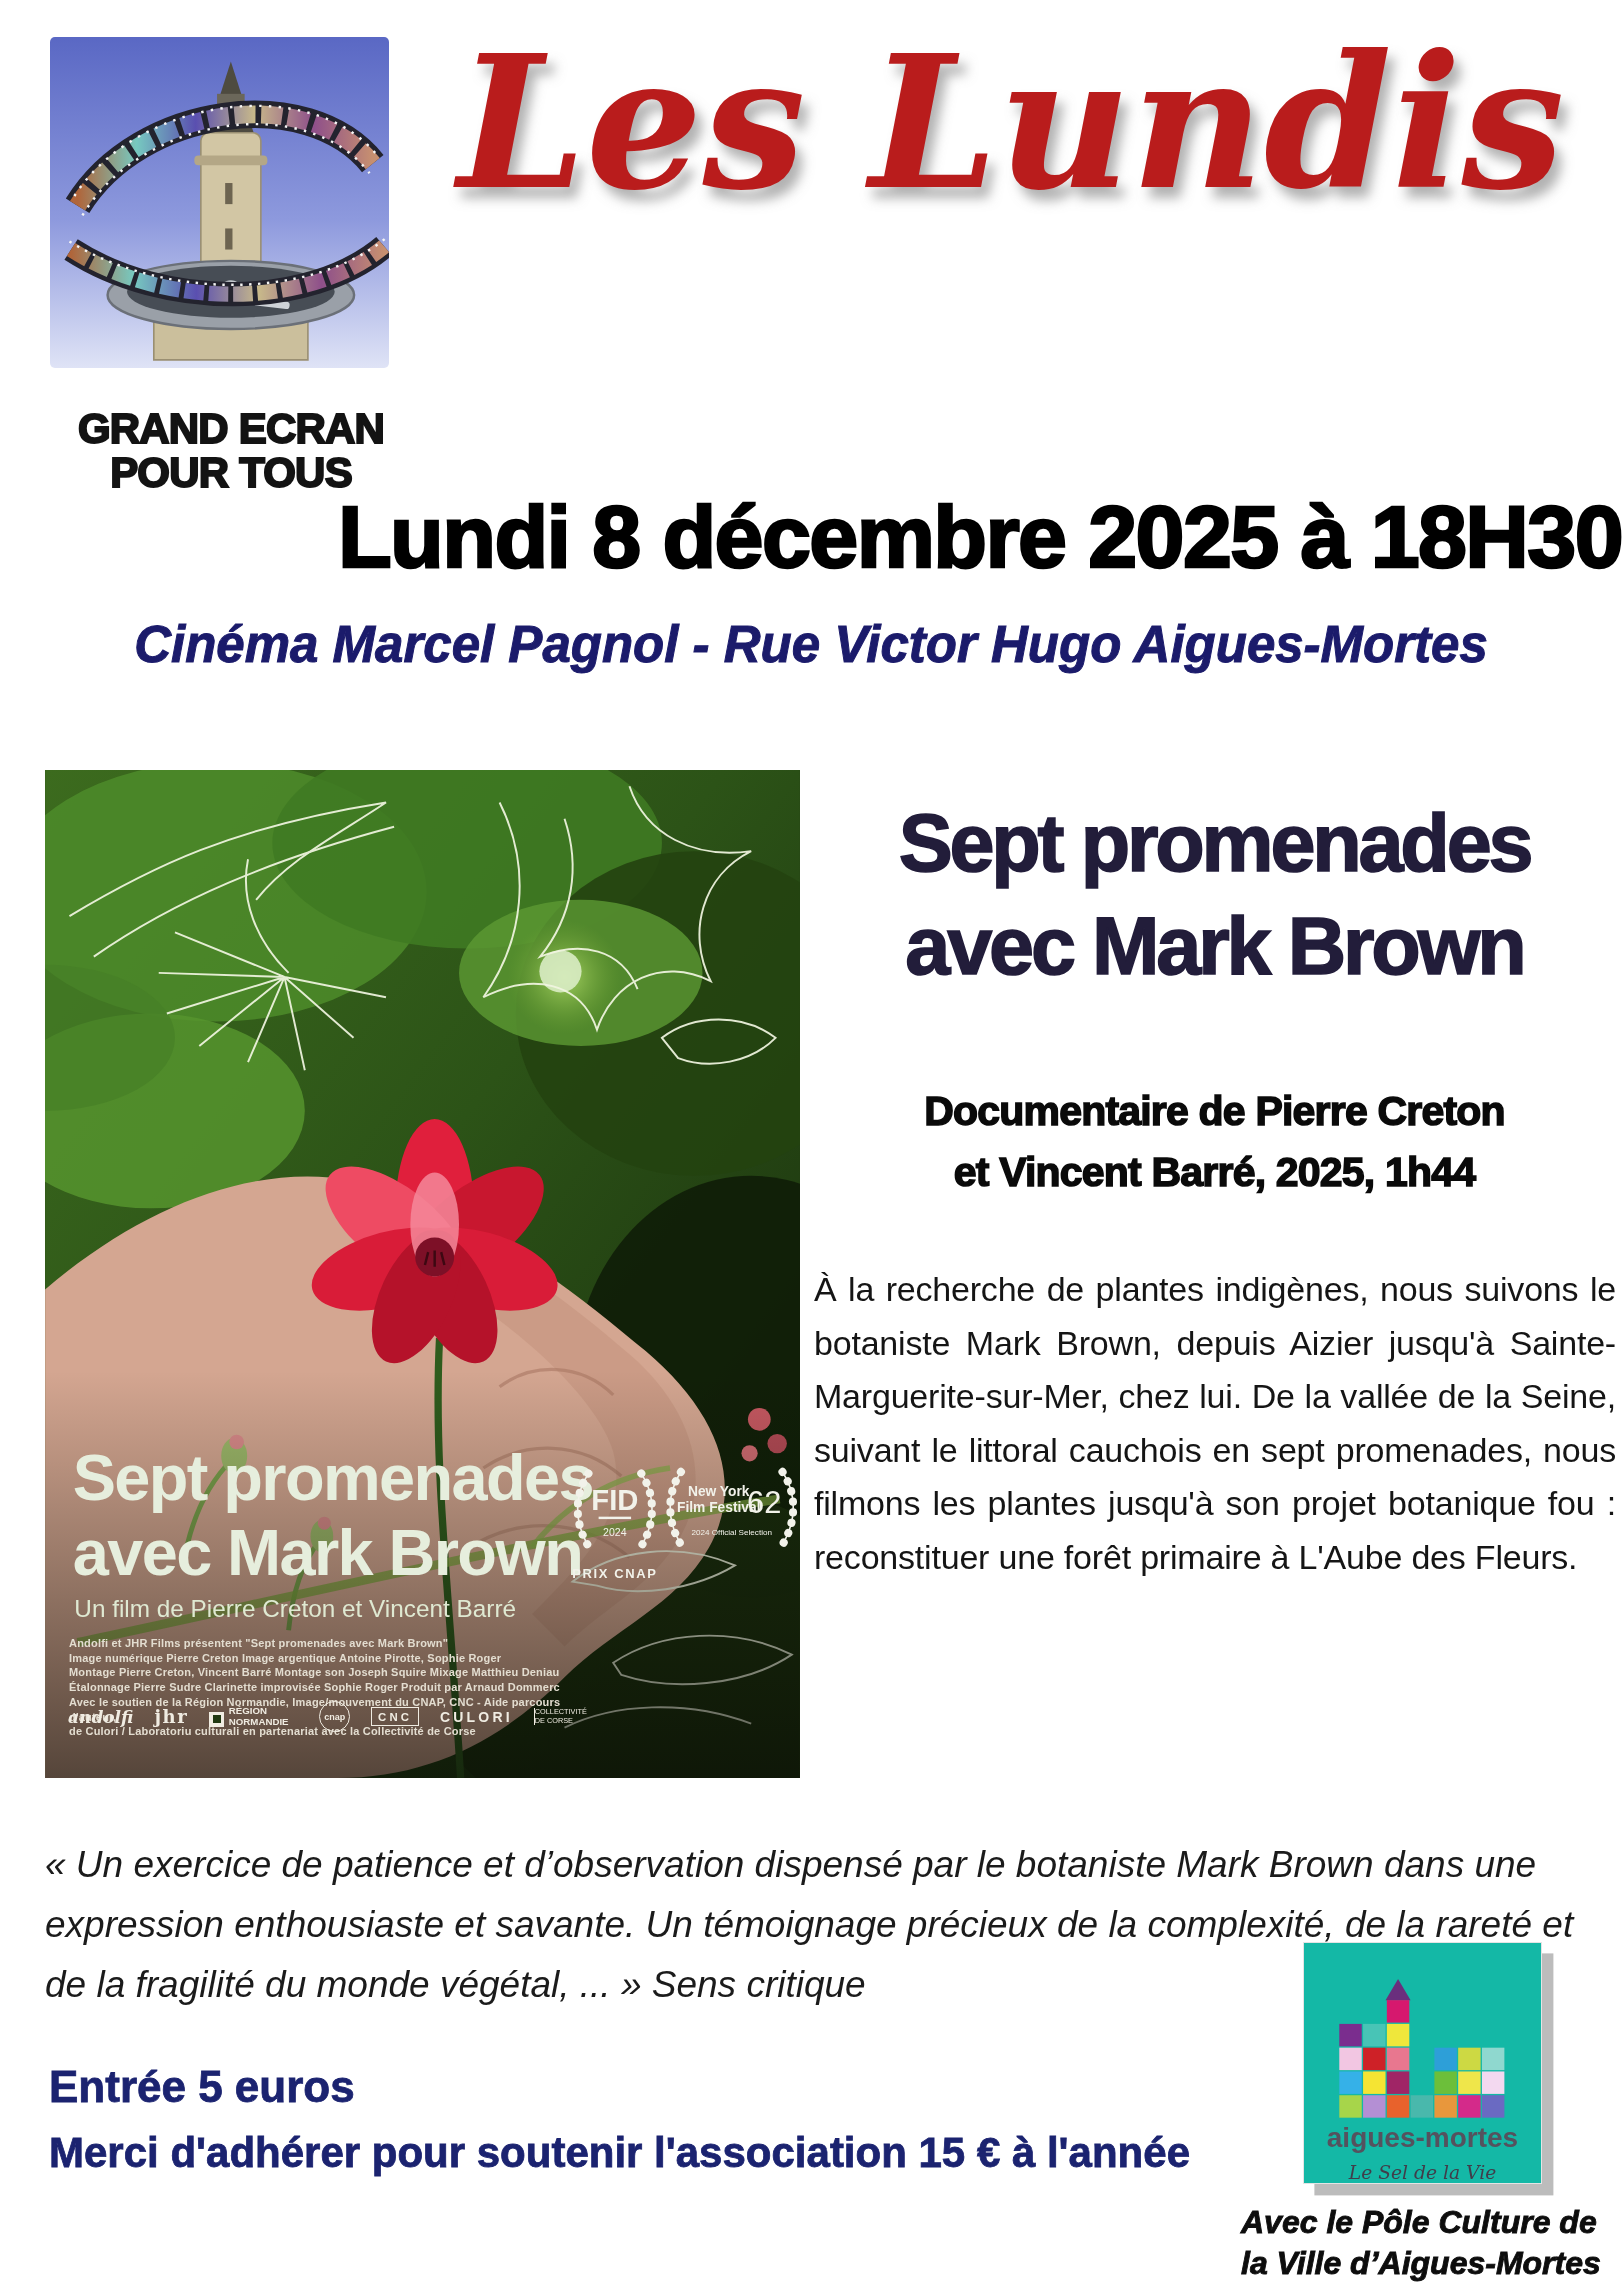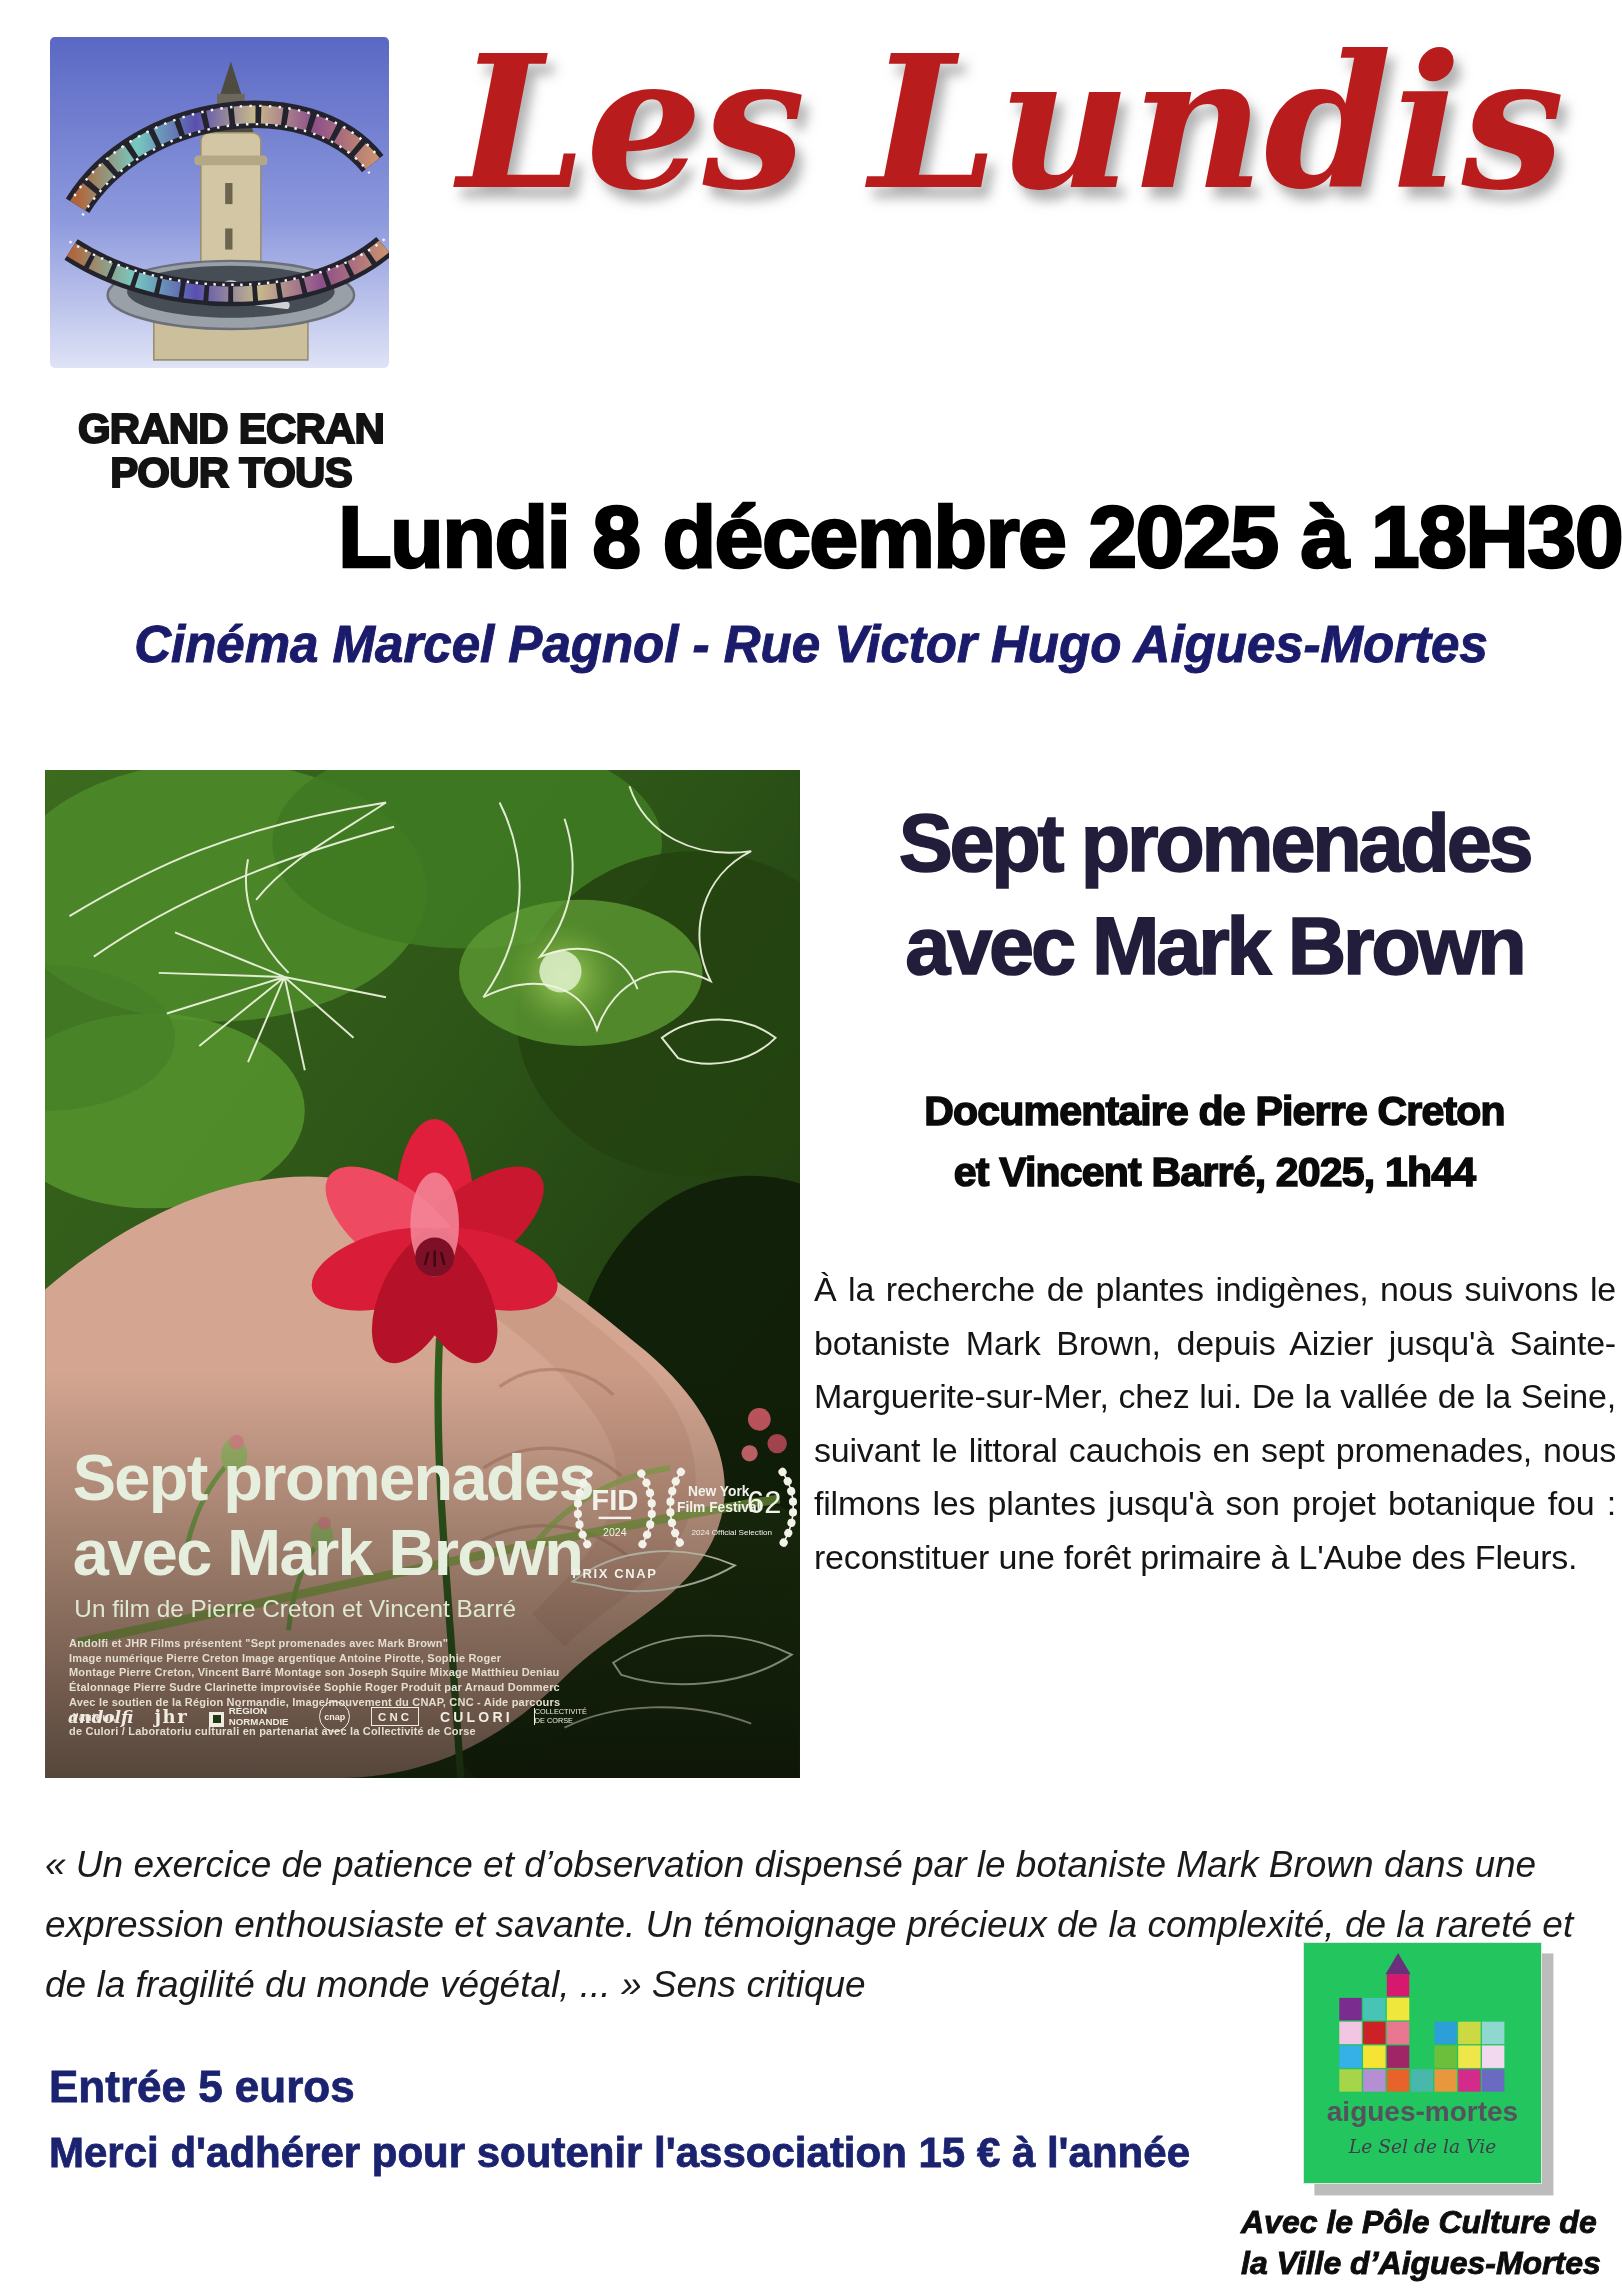--- a/index.html
+++ b/index.html
@@ -53,22 +53,22 @@
 
   
   .quote{position:absolute;left:45px;top:1835px;width:1539px;font-style:italic;
       font-size:37px;line-height:1.62;color:#1b1b1b;}
   .price{position:absolute;left:49px;top:2062px;font-size:44px;font-weight:bold;
       color:#1b2370;-webkit-text-stroke:0.8px #1b2370;}
   .membership{position:absolute;left:49px;top:2129px;font-size:42px;font-weight:bold;
       color:#1b2370;-webkit-text-stroke:0.8px #1b2370;white-space:nowrap;}
 
   .am-logo-box{position:absolute;left:1303px;top:1942px;width:237px;height:240px;
-      background:#22c55e;border:0.8px solid #e4e4e4;box-shadow:11.4px 11.4px 0 #bcbcbc;
-      display:flex;flex-direction:column;align-items:center;}
+      background:#14b8a6;border:0.8px solid #e4e4e4;box-shadow:11.4px 11.4px 0 #bcbcbc;
+      display:flex;flex-direction:column;align-items:center;justify-content:flex-end;}
   .am-name{font-size:28px;font-weight:bold;color:#55525e;letter-spacing:0px;margin-top:3.2px;}
   .am-tagline{font-family:"DejaVu Serif",serif;font-style:italic;font-size:18.7px;
       color:#403d4a;margin-top:8px;}
   .pole-credit{position:absolute;left:1241px;top:2202px;width:382px;text-align:left;
       font-size:32px;font-weight:bold;font-style:italic;color:#0d0d0d;line-height:1.28;
       -webkit-text-stroke:0.9px #0d0d0d;}
 </style>
 </head>
 <body>
 

